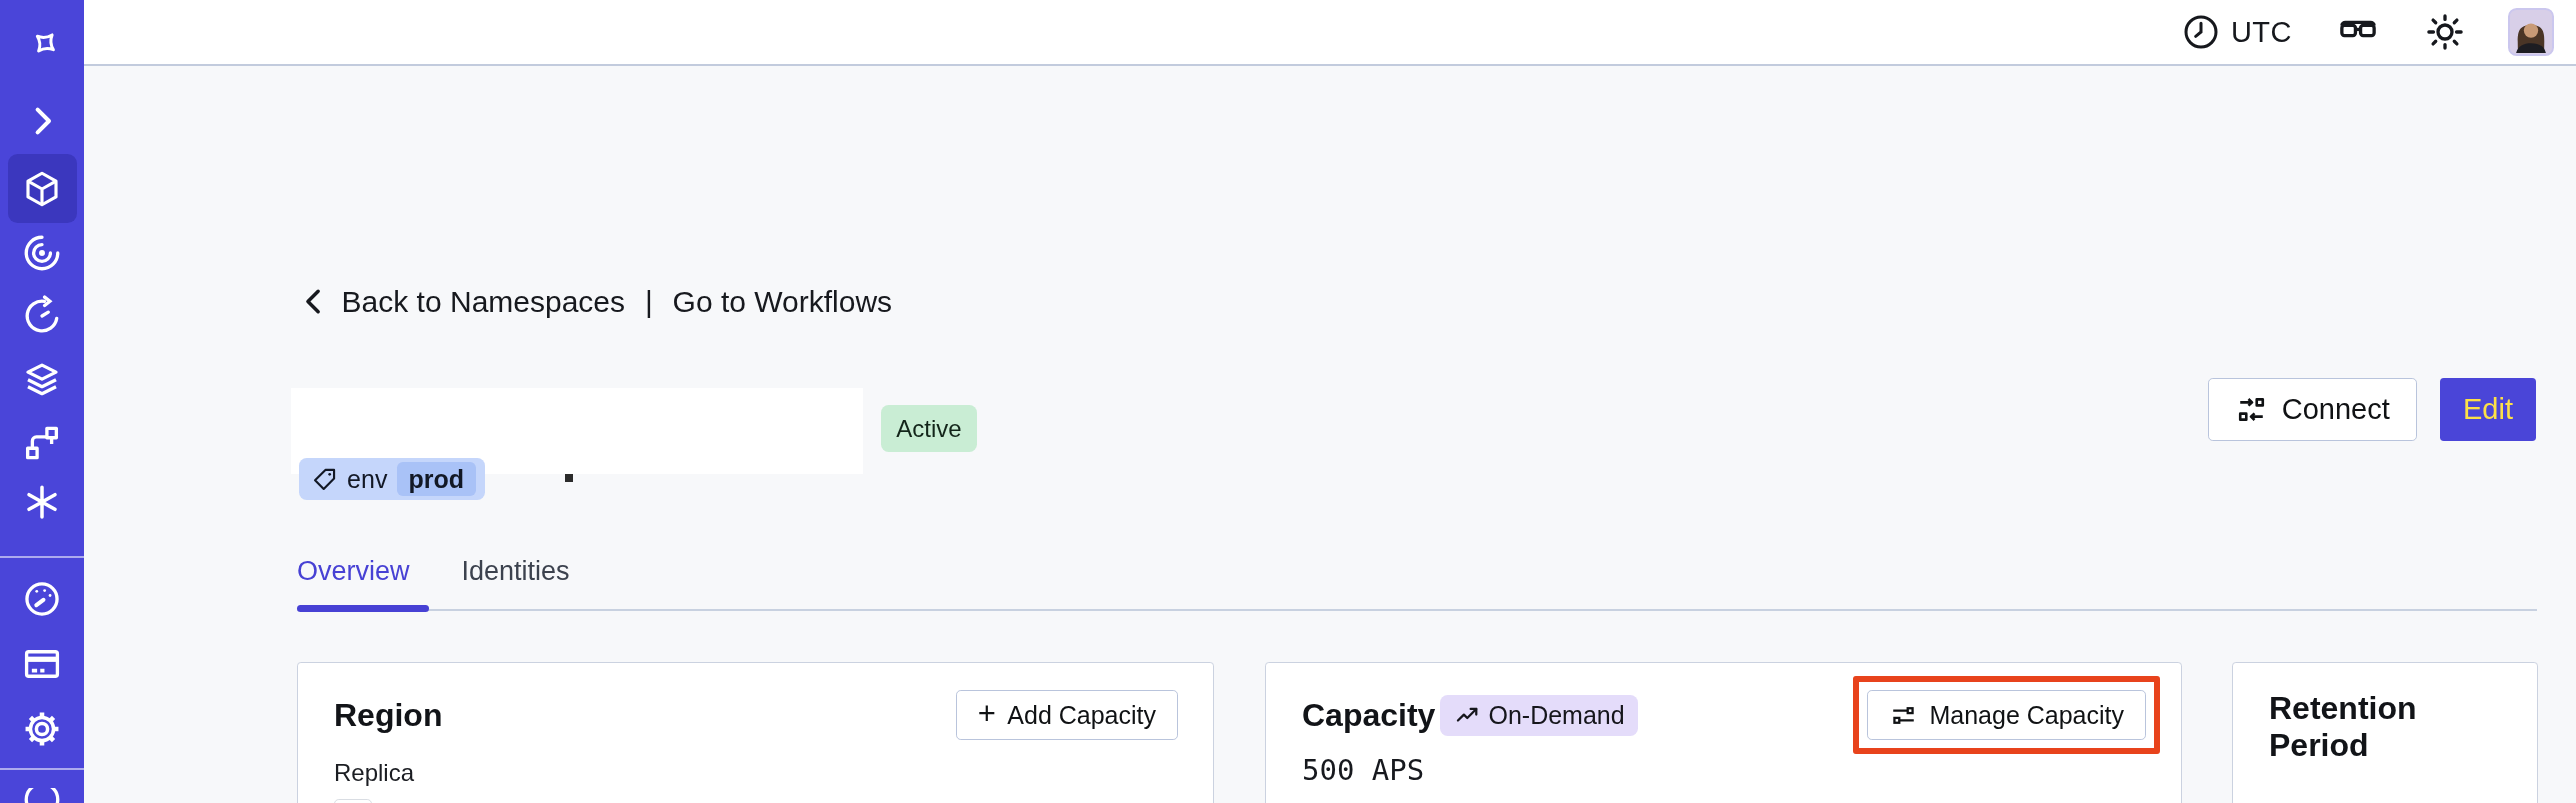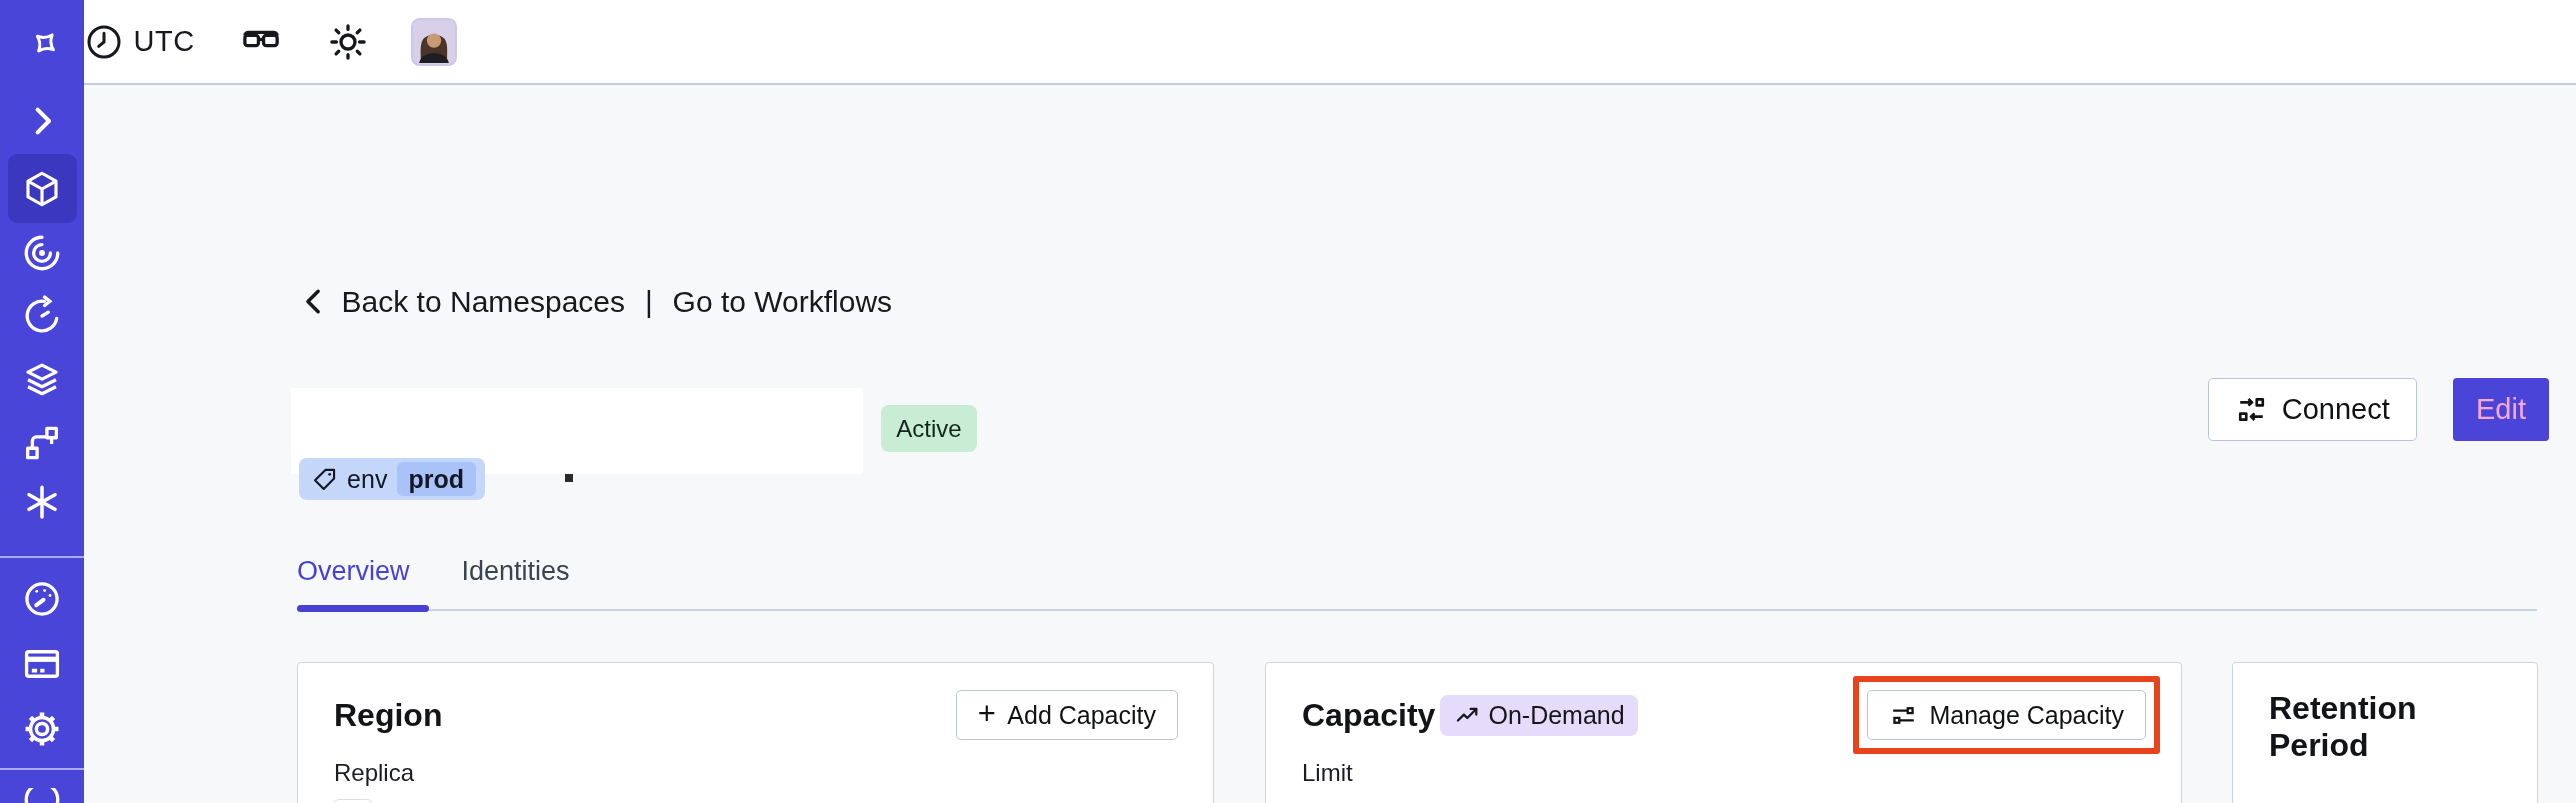--- a/index.html
+++ b/index.html
@@ -11,23 +11,23 @@
     background:#4A45D9; z-index:5; }
   .side-ic { position:absolute; left:19px; width:46px; height:46px;
     display:flex; align-items:center; justify-content:center; }
   .side-ic svg { width:42px; height:42px; }
   .active-pill { position:absolute; left:7.7px; top:154px; width:69px; height:69px;
     background:#3B37BE; border-radius:9.6px; }
   .side-div { position:absolute; left:0; width:84px; height:1.9px;
     background:rgba(255,255,255,0.55); }
 
   
-  .topbar { position:absolute; left:84px; top:0; right:0; height:85px;
+  .topbar { position:absolute; left:84px; top:0; right:0; height:66px;
     background:#FFFFFF; border-bottom:2.9px solid #C2CBDD;
-    display:flex; align-items:center; justify-content:flex-start; gap:0; }
+    display:flex; align-items:center; justify-content:flex-end; gap:0; }
   .tb-item { display:flex; align-items:center; color:#16181D; }
   .tb-clock { margin-right:9.6px; }
   .tz { font-size:29px; color:#16181D; letter-spacing:0.5px; }
   .tb-gap { width:44px; }
   .avatar { width:46px; height:48px; border-radius:8.6px; border:2.9px solid #CBC7EE;
     overflow:hidden; margin-left:42px; margin-right:22px; background:#D8CFE8; }
 
   
   .main { position:absolute; left:84px; top:88px; right:0; bottom:0; background:#F7F8FA; }
 
@@ -36,26 +36,26 @@
   .backtext { font-size:30px; font-weight:500; color:#17191E; }
   .backtext .sep { margin:0 11.5px; color:#17191E; }
 
   .title-redact { position:absolute; left:207px; top:300px; width:572px; height:86px;
     background:#FFFFFF; }
   .title-dot { position:absolute; left:481px; top:386px; width:7.7px; height:7.7px; background:#2B2B2B; }
   .status-badge { position:absolute; left:797px; top:317px; height:47px;
     background:#C9EDD4; color:#13251A; border-radius:7.7px; font-size:24px;
     display:flex; align-items:center; padding:0 15.3px; }
 
-  .top-actions { position:absolute; top:290px; left:2124px; display:flex; gap:36px; }
+  .top-actions { position:absolute; top:290px; left:2124px; display:flex; gap:23px; }
   .btn-connect { width:209px; height:63px; background:#FFFFFF; border:1.9px solid #B9C4DC;
     border-radius:4.8px; display:flex; align-items:center; justify-content:center;
     gap:13.4px; font-size:29px; color:#101214; font-weight:500; cursor:pointer; }
   .btn-connect svg { width:33px; height:33px; }
-  .btn-edit { width:96px; height:63px; background:#4A45D8; color:#f9a8d4; border:none;
+  .btn-edit { width:96px; height:63px; background:#4A45D8; color:#fde047; border:none;
     border-radius:3.8px; font-size:29px; font-weight:500; cursor:pointer;
     display:flex; align-items:center; justify-content:center; font-family:inherit; }
 
   .tagrow { position:absolute; left:215px; top:370px; height:42px;
     background:#C5D6FB; border-radius:7.7px; display:flex; align-items:center;
     padding:0 9.6px 0 11.5px; gap:9.6px; }
   .tagrow svg { width:27px; height:27px; }
   .tag-key { font-size:25px; color:#121825; }
   .tag-val { background:#A9C2F7; border-radius:5.8px; padding:2.9px 11.5px;
     font-size:25px; color:#121825;font-weight:bold; }
@@ -313,21 +313,20 @@
           <svg width="29" height="29" viewBox="0 0 24 24" fill="none" stroke="#101214" stroke-width="1.9">
             <path d="M3.5 8h12M8.5 16h12"></path>
             <rect x="15.5" y="6" width="4" height="4"></rect>
             <rect x="4.5" y="14" width="4" height="4"></rect>
           </svg>
           <span>Manage Capacity</span>
         </button>
         <span class="annot"></span>
       </span>
     </div>
-    <div class="card-label">Limit</div>
     <div class="mono-val">500 APS</div>
   </section>
 
   <section class="card card-retention">
     <div class="card-head">
       <span class="card-title">Retention Period</span>
     </div>
 
   </section>
 

